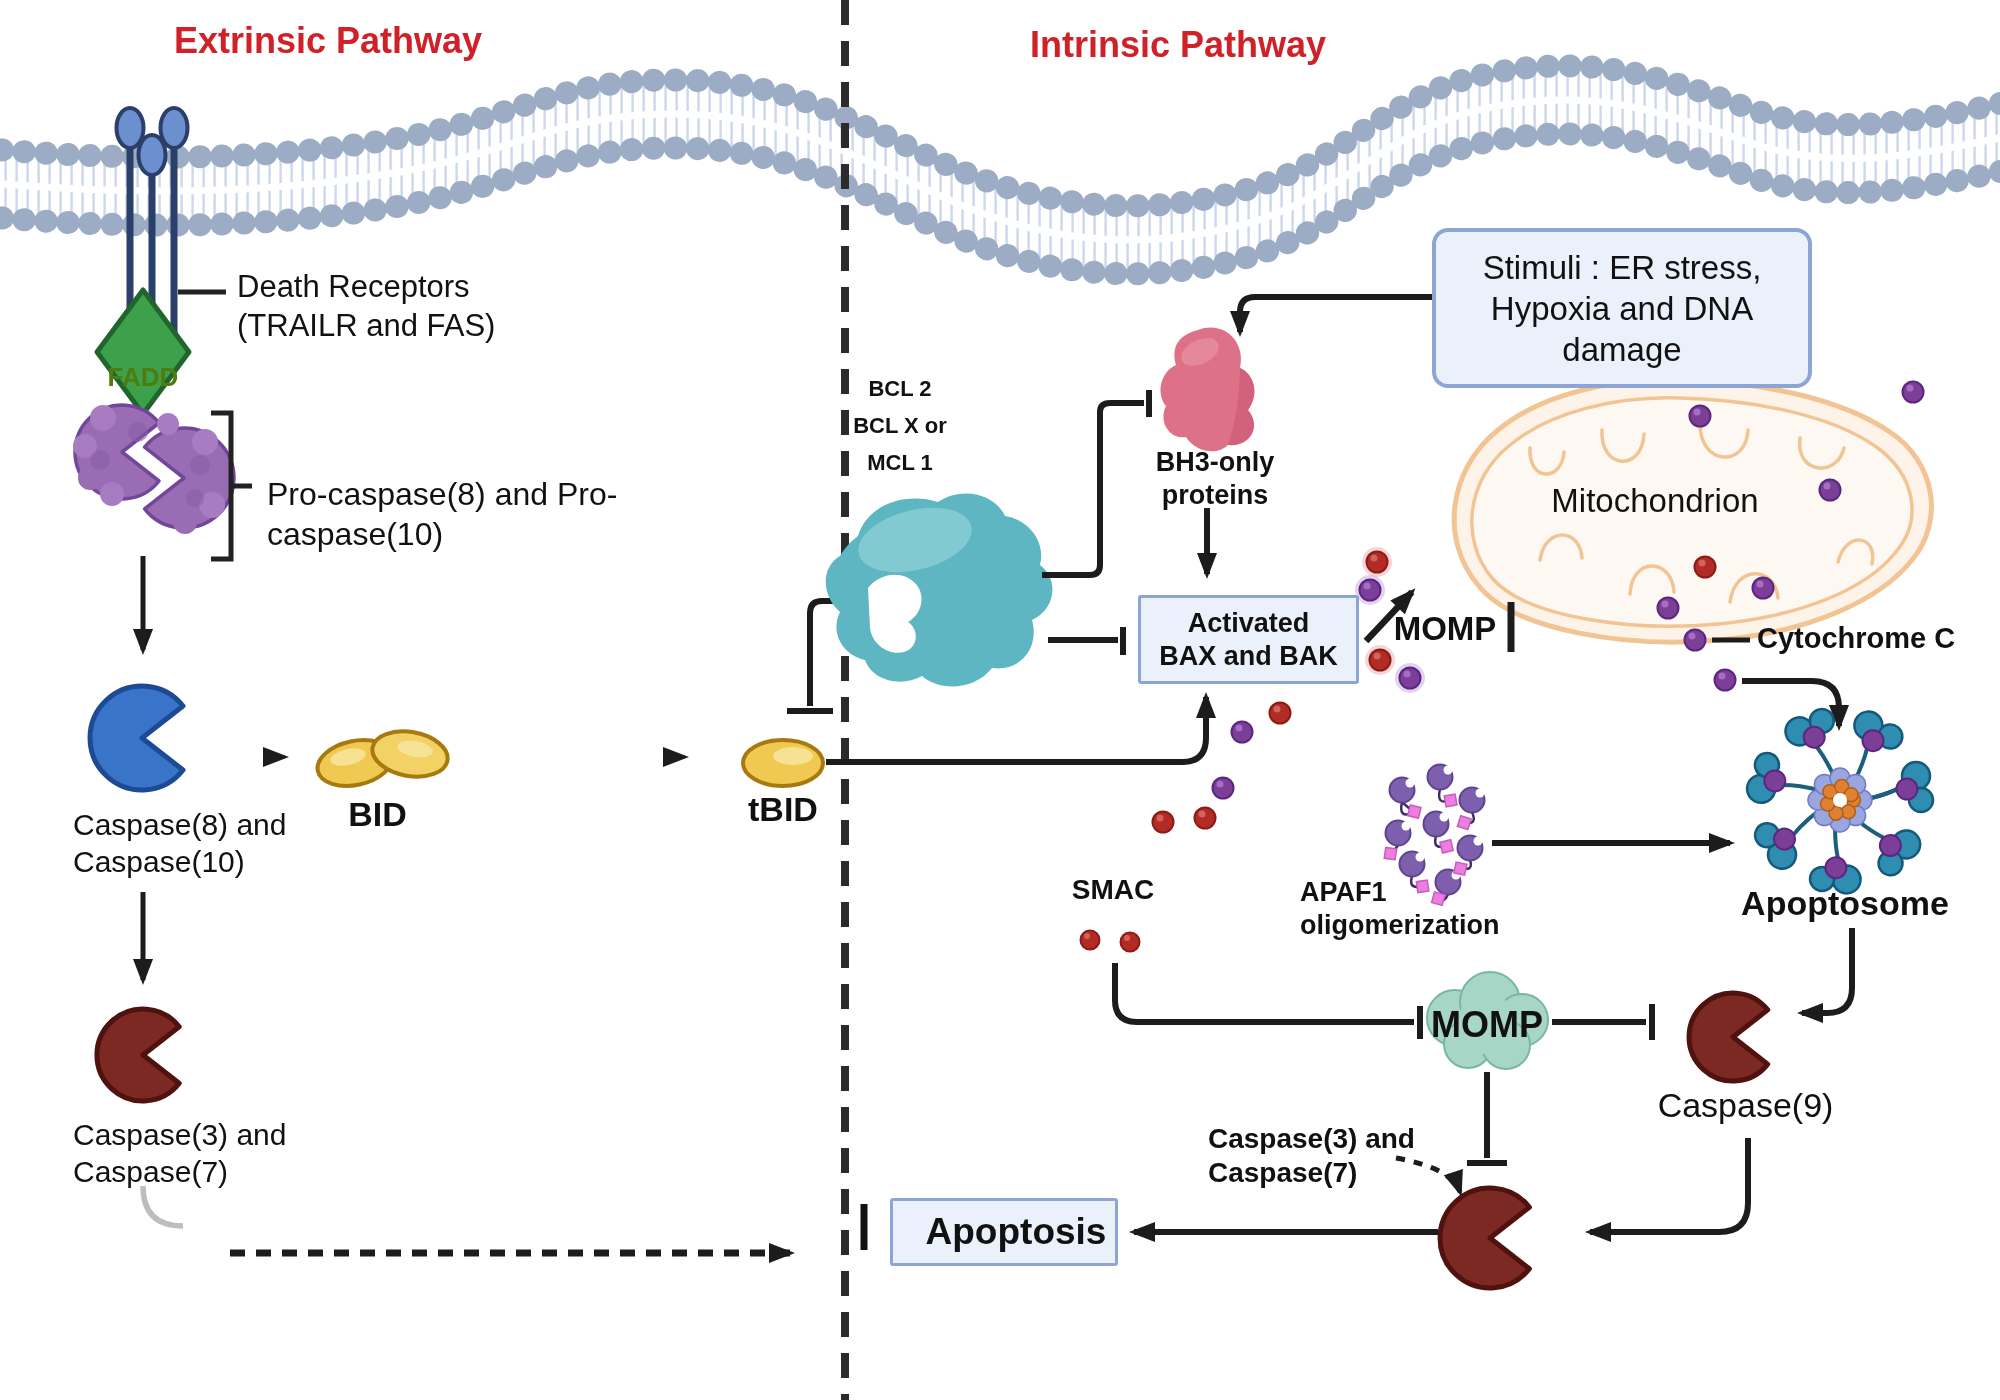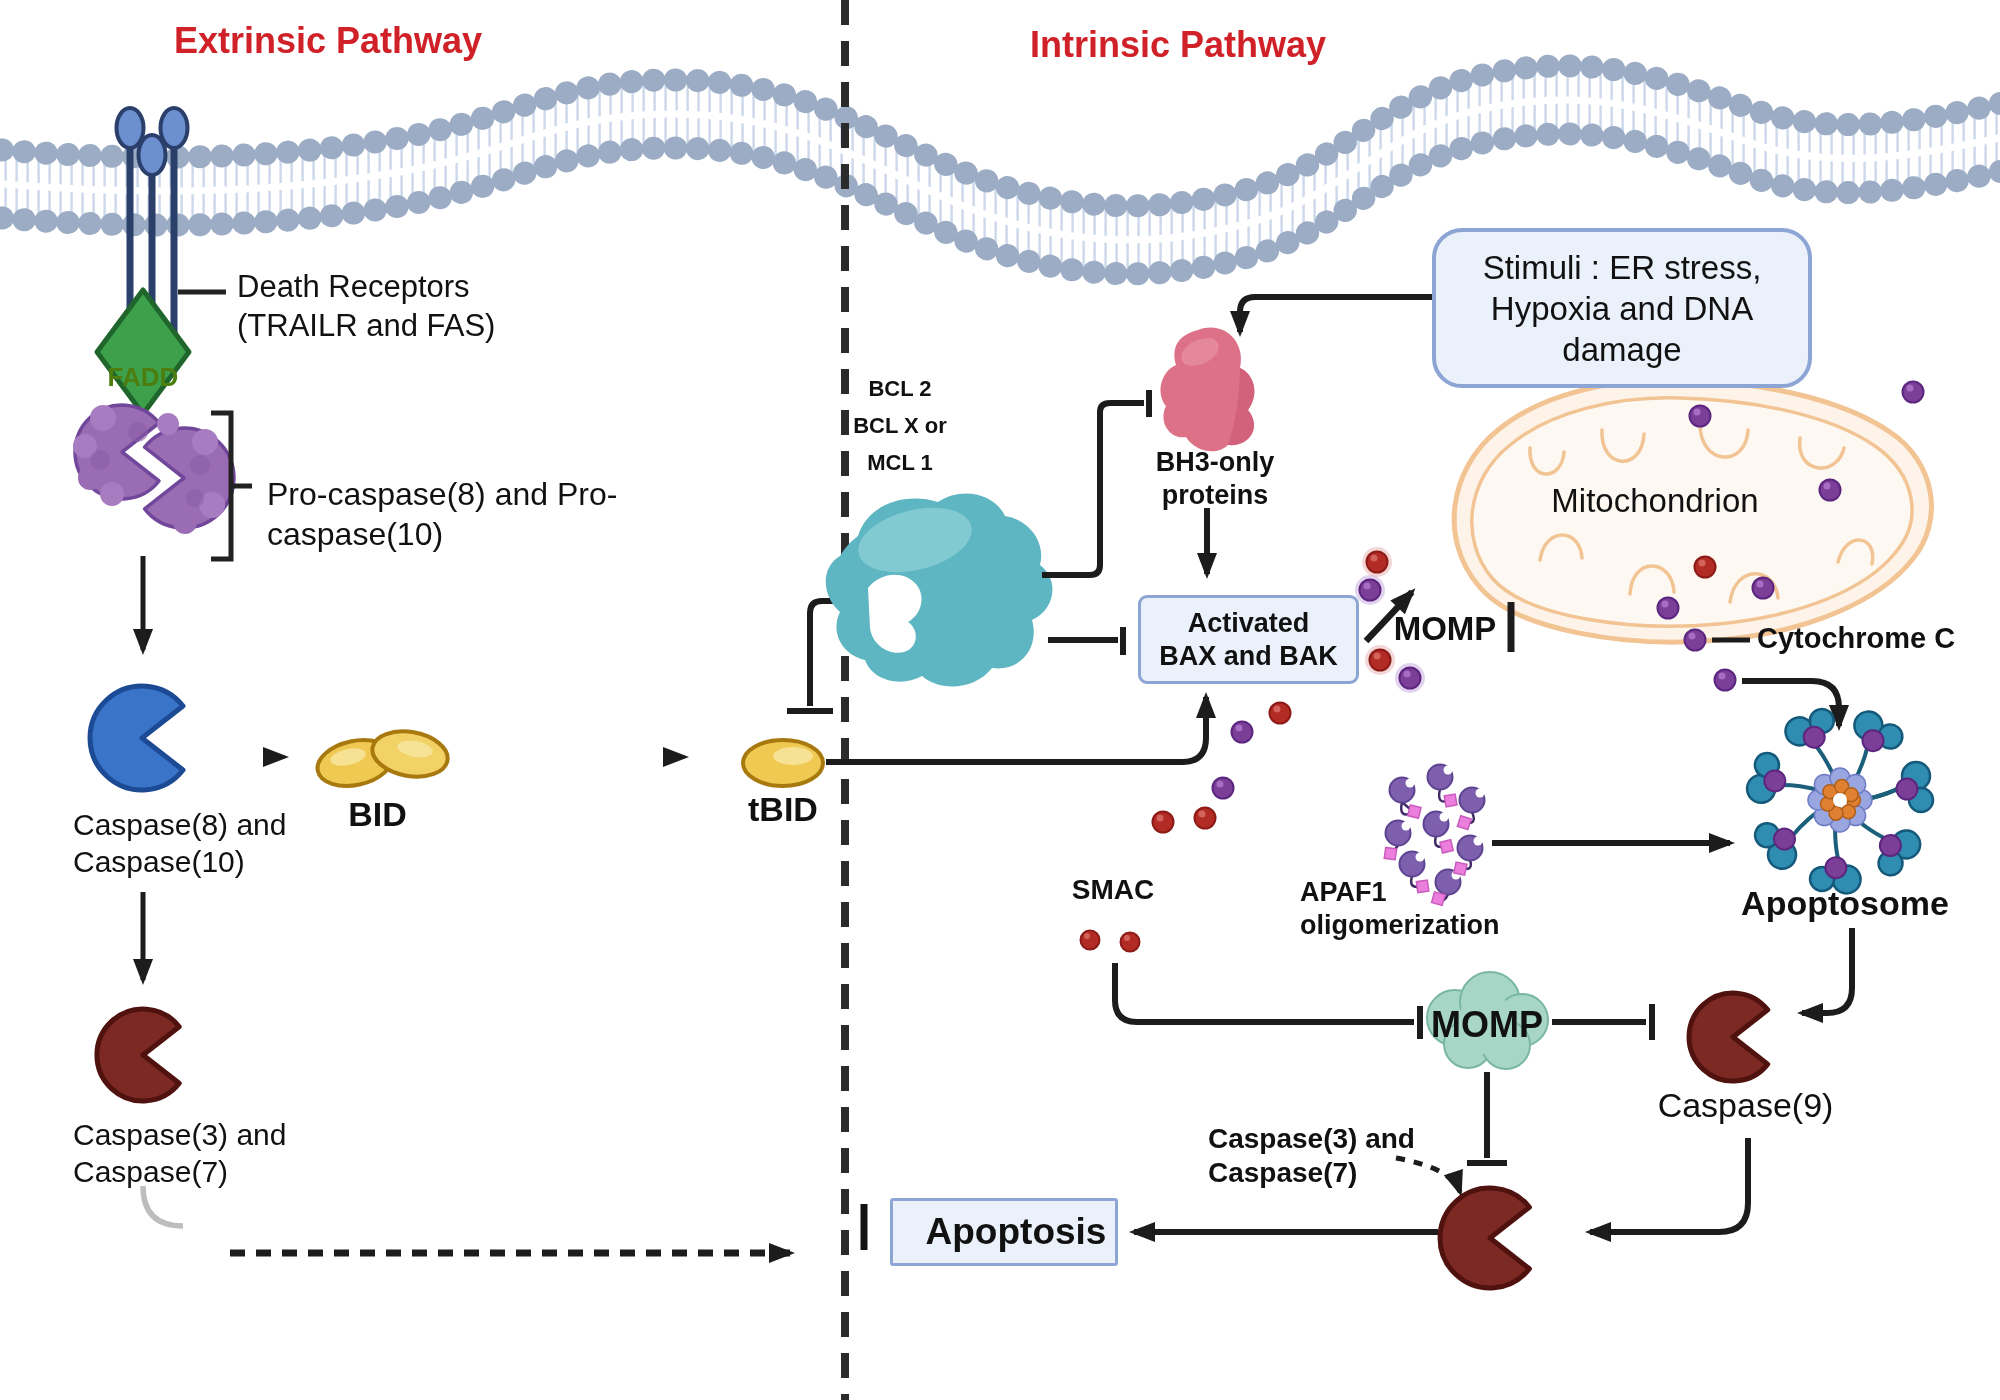--- a/index.html
+++ b/index.html
@@ -6,22 +6,22 @@
   .canvas{position:relative;width:2000px;height:1400px;background:#fff;overflow:hidden;
           font-family:"Liberation Sans",sans-serif;color:#111;}
   svg.layer{position:absolute;left:0;top:0;}
   .lbl{position:absolute;white-space:nowrap;}
   .title{font-size:36px;font-weight:bold;color:var(--title-red,#cf2127);text-align:center;}
   .plain{font-weight:400;}
   .bold{font-weight:bold;}
   .center{text-align:center;}
   .box{position:absolute;background:var(--box-fill,#ebf1fb);border:3px solid var(--box-border,#8ca5d5);
        display:flex;align-items:center;justify-content:center;flex-direction:column;}
-  .stimuli{border-radius:30px;border-width:4px;font-size:33px;line-height:41px;text-align:center;}
-  .baxbox{border-radius:9px;font-size:27px;line-height:33px;font-weight:bold;text-align:center;}
+  .stimuli{border-radius:16px;border-width:4px;font-size:33px;line-height:41px;text-align:center;}
+  .baxbox{border-radius:3px;font-size:27px;line-height:33px;font-weight:bold;text-align:center;}
   .apopbox{border-radius:3px;font-size:37px;font-weight:bold;padding-left:24px;}
   .white{color:#4d7c0f;margin-top:24px;}
 </style>
 </head>
 <body>
 
 <div class="canvas">
 
 <svg class="layer" width="2000" height="1400" viewBox="0 0 2000 1400">
   <defs>

